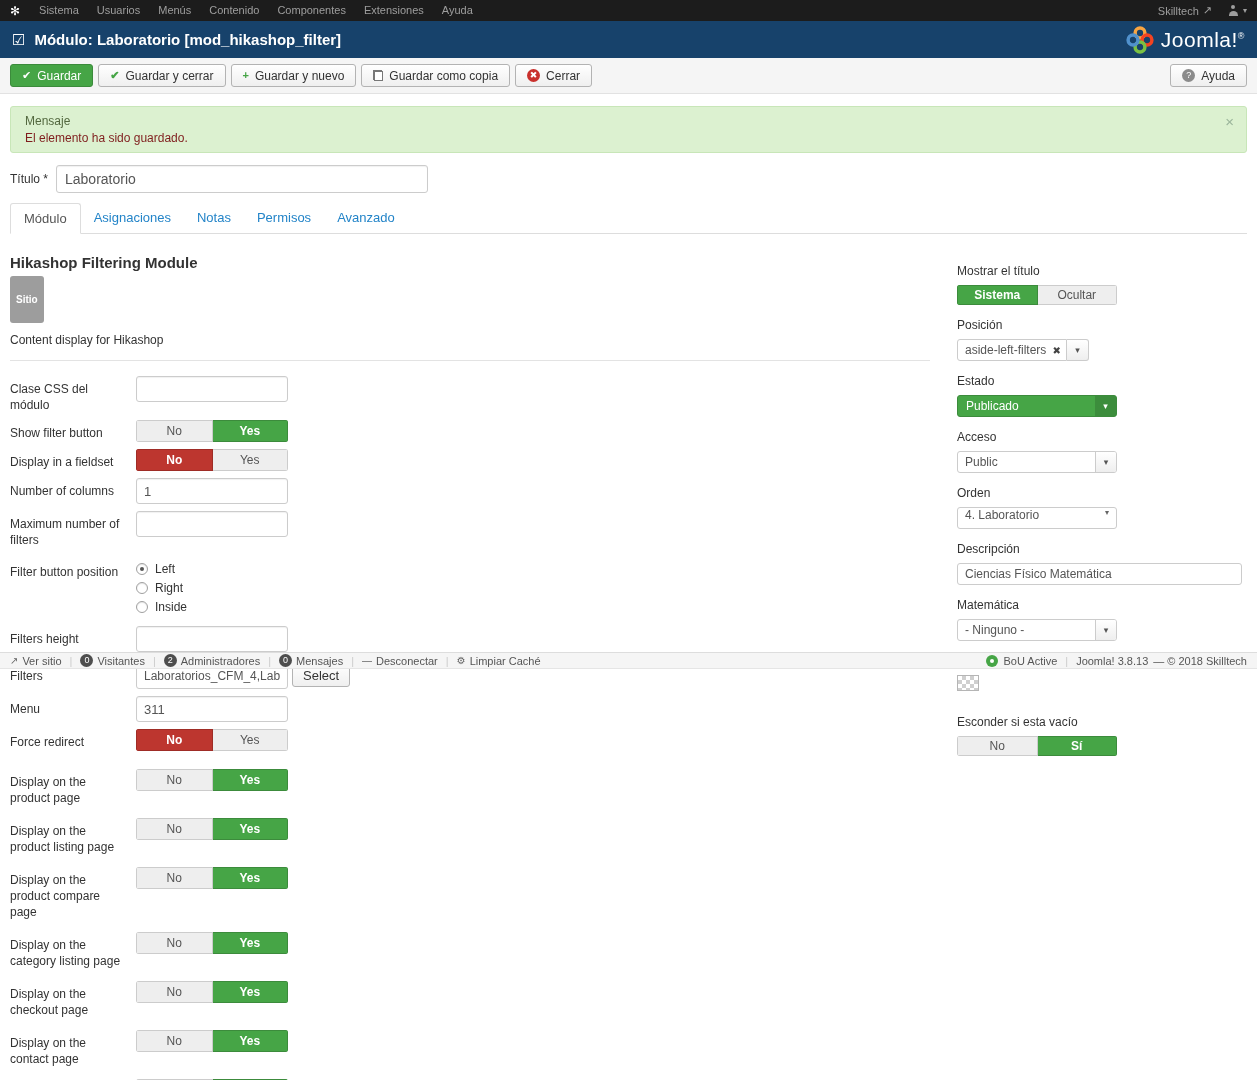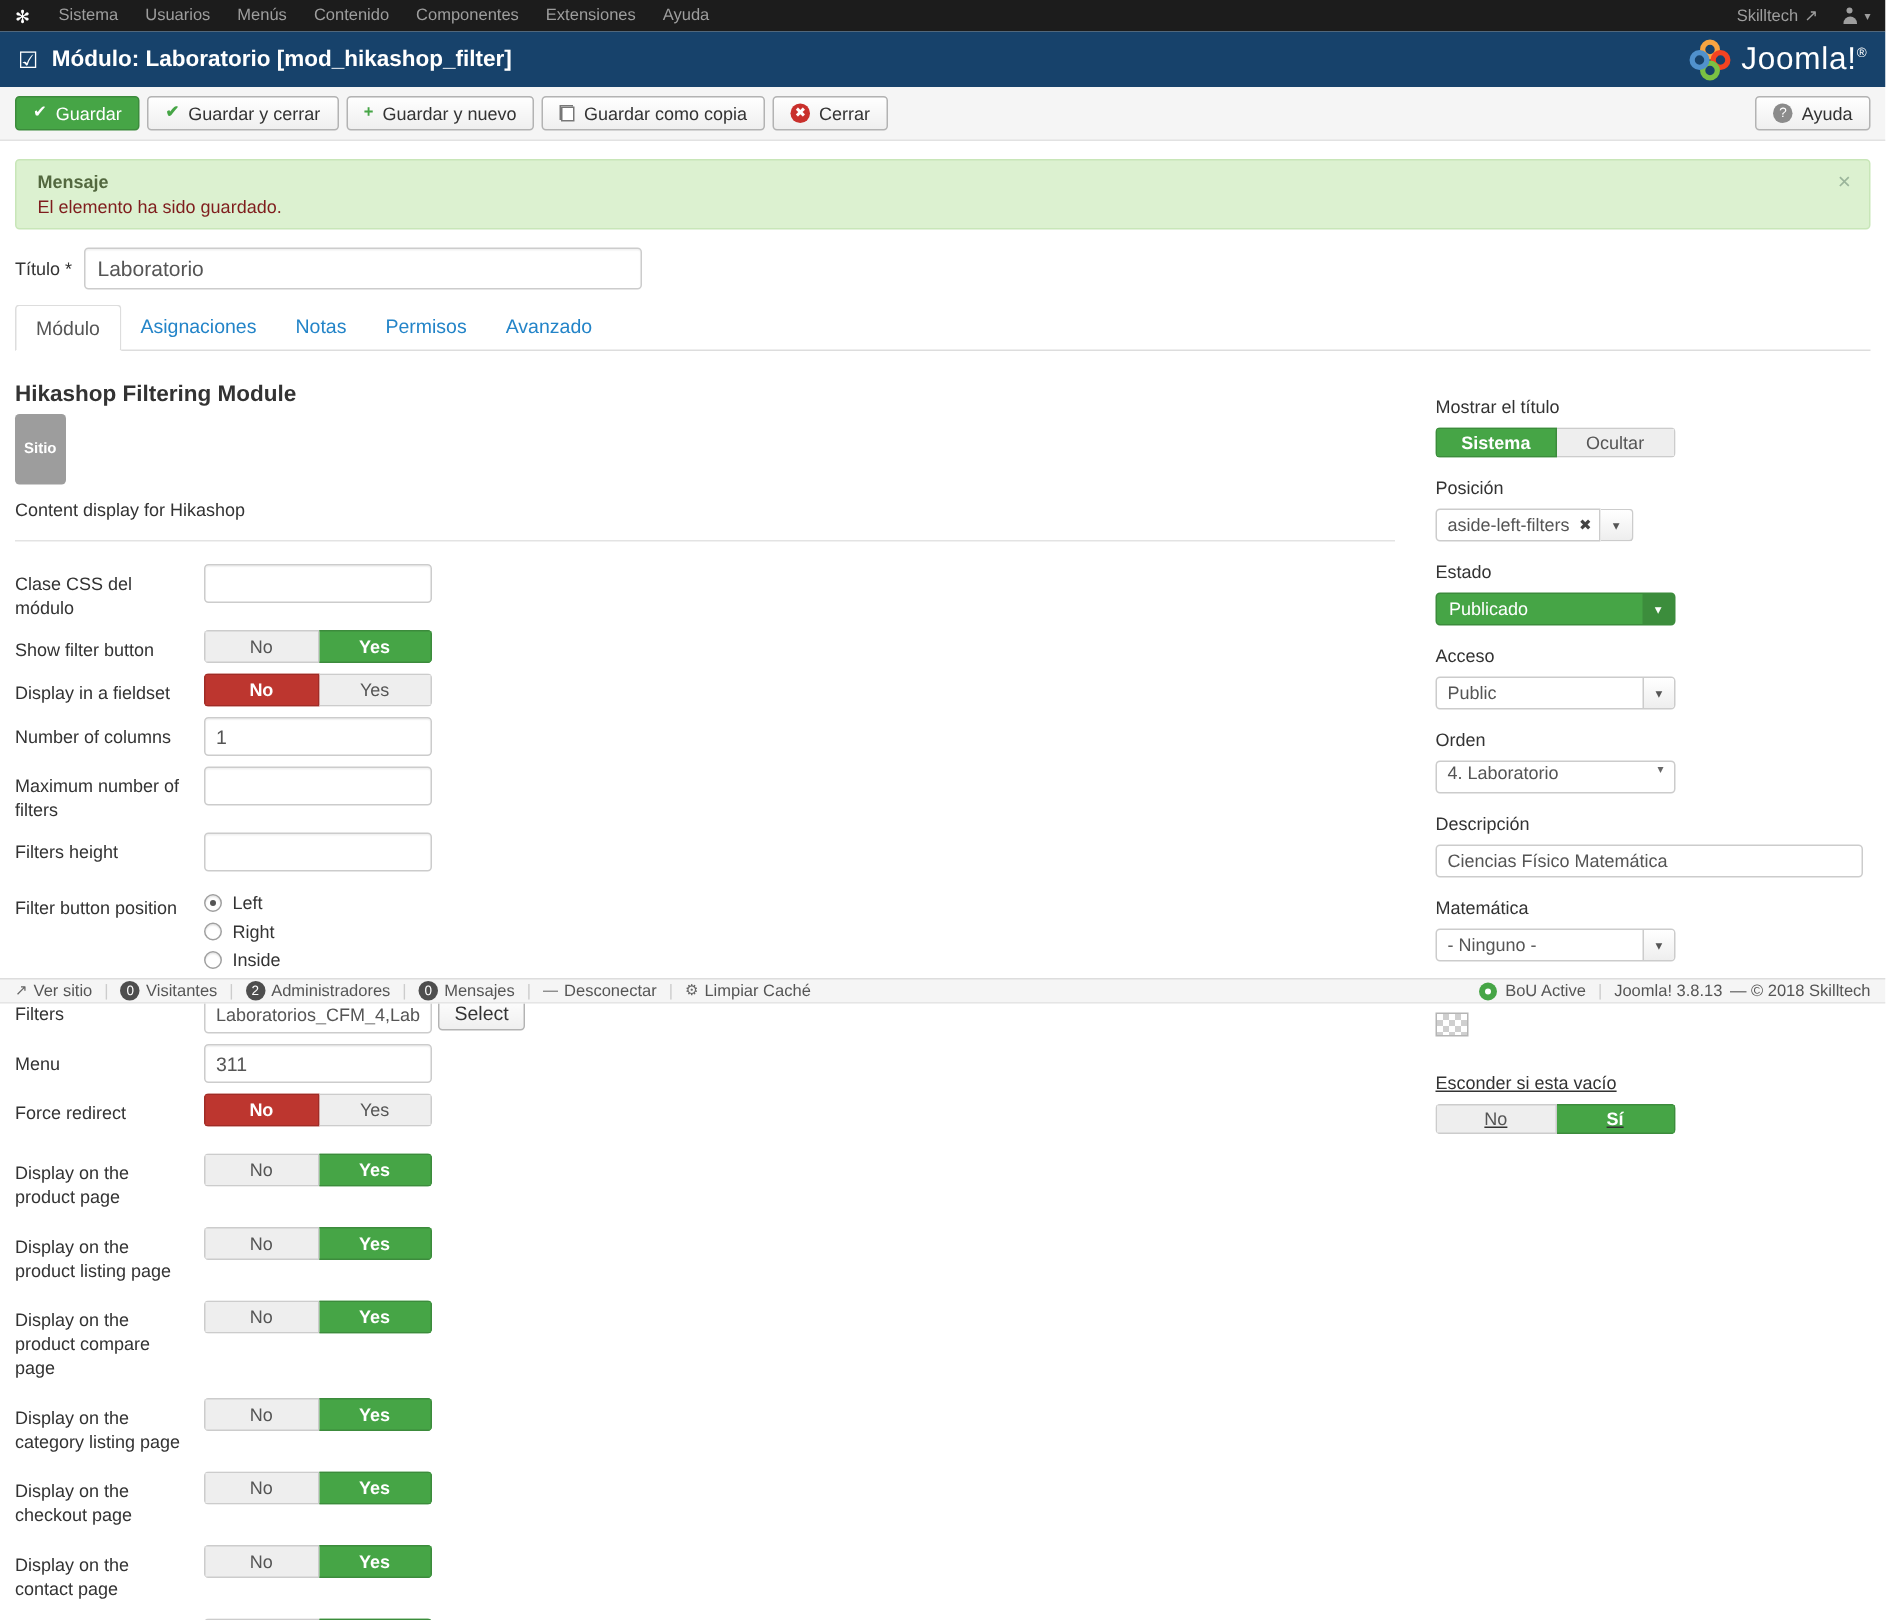--- a/index.html
+++ b/index.html
@@ -38,21 +38,21 @@
   .circle{width:13px;height:13px;border-radius:50%;color:#fff;font-size:9px;line-height:13px;text-align:center;display:inline-block;}
   .circle-red{background:#c9302c;}
   .circle-gray{background:#8b8b8b;}
   .copy-icon{width:10px;height:11px;position:relative;display:inline-block;}
   .copy-icon::before,.copy-icon::after{content:"";position:absolute;border:1px solid #777;background:#fff;width:7px;height:8px;}
   .copy-icon::before{left:0;top:0;}
   .copy-icon::after{right:0;bottom:0;}
 
   
   .alert{margin:12px 10px;background:#dcf1d0;border:1px solid #c8e6b8;border-radius:3px;padding:7px 14px;position:relative;}
-  .alert-title{font-size:12px;font-weight:bold;color:#53683f;margin-bottom:3px;}
+  .alert-title{font-size:12px;font-weight:normal;color:#53683f;margin-bottom:3px;}
   .alert-body{font-size:12px;color:#7f1d1d;}
   .alert-close{position:absolute;right:12px;top:7px;color:#9bb59b;font-size:15px;cursor:pointer;line-height:1;}
 
   
   .title-row{margin:12px 10px 0;display:flex;align-items:center;}
   .title-label{font-size:12px;color:#333;width:46px;}
   .title-input{width:372px;height:28px;border:1px solid #ccc;border-radius:3px;padding:3px 8px;font-size:14px;color:#555;
                font-family:inherit;box-shadow:inset 0 1px 1px rgba(0,0,0,.06);}
 
   
@@ -243,43 +243,43 @@
     <div class="frow">
       <div class="flabel">Number of columns</div>
       <input class="tinput" value="1" style="">
     </div>
 
     <div class="frow">
       <div class="flabel">Maximum number of filters</div>
       <input class="tinput" value="" style="">
     </div>
 
-    <div class="frow">
-      <div class="flabel">Filters height</div>
-      <input class="tinput" value="" style="">
-    </div>
-
     <div class="frow gap-top">
       <div class="flabel">Filter button position</div>
       <div class="radio-group">
         <label class="radio-line">
           <span class="rdot checked"></span>
           <span>Left</span>
         </label>
         <label class="radio-line">
           <span class="rdot"></span>
           <span>Right</span>
         </label>
         <label class="radio-line">
           <span class="rdot"></span>
           <span>Inside</span>
         </label>
       </div>
     </div>
 
+    <div class="frow">
+      <div class="flabel">Filters height</div>
+      <input class="tinput" value="" style="">
+    </div>
+
     <div class="frow gap-top">
       <div class="flabel">Filters</div>
       <input class="tinput" style="font-size: 12px;" value="Laboratorios_CFM_4,Laboratorios_">
       <button class="btn-small">Select</button>
     </div>
 
     <div class="frow">
       <div class="flabel">Menu</div>
       <input class="tinput" value="311" style="">
     </div>
@@ -406,21 +406,21 @@
         <span class="sel-text">- Ninguno -</span>
         <span class="sel-caret">▾</span>
       </div>
     </div>
 
     <div class="sgroup">
       <div class="slabel">Color</div>
       <div class="swatch"></div>
     </div>
 
-    <div class="sgroup" style="margin-top:24px;text-decoration:underline;">
+    <div class="sgroup" style="margin-top:24px;">
       <div class="slabel">Esconder si esta vacío</div>
       <div class="toggle toggle-s">
         <span class="tbtn">No</span>
         <span class="tbtn on-green">Sí</span>
       </div>
     </div>
   </div>
 </div>
 
 <div class="statusbar">

